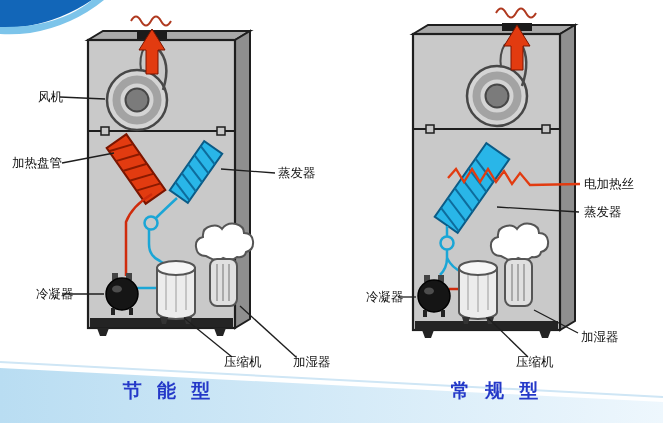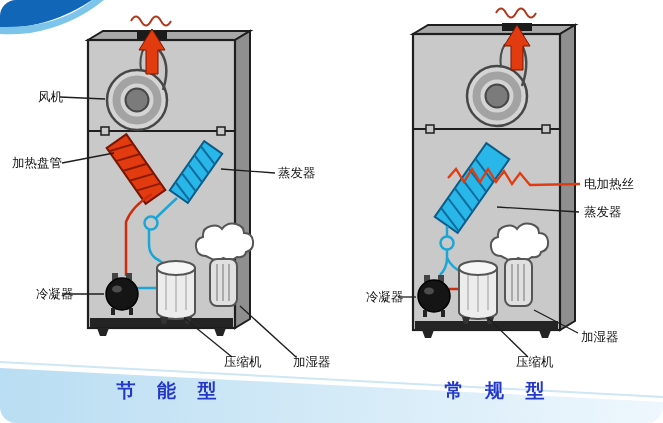--- a/index.html
+++ b/index.html
@@ -1,17 +1,17 @@
 <!DOCTYPE html>
 <html><head>
 <meta charset="utf-8">
 <style>
   html,body{margin:0;padding:0;background:#ffffff;}
   .stage{width:663px;height:423px;position:relative;background:#fff;overflow:hidden;
-         font-family:Liberation Mono, monospace;border-radius:16px;}
+         font-family:Liberation Sans, sans-serif;}
   svg{display:block;}
   .lbl{font-size:12.5px;fill:#101010;}
   .title{font-size:19px;font-weight:bold;}
   .leader{stroke:#1e1e1e;stroke-width:1.3;}
 </style>
 </head>
 <body>
 
 <div class="stage">
 <svg width="663" height="423" viewBox="0 0 663 423">

